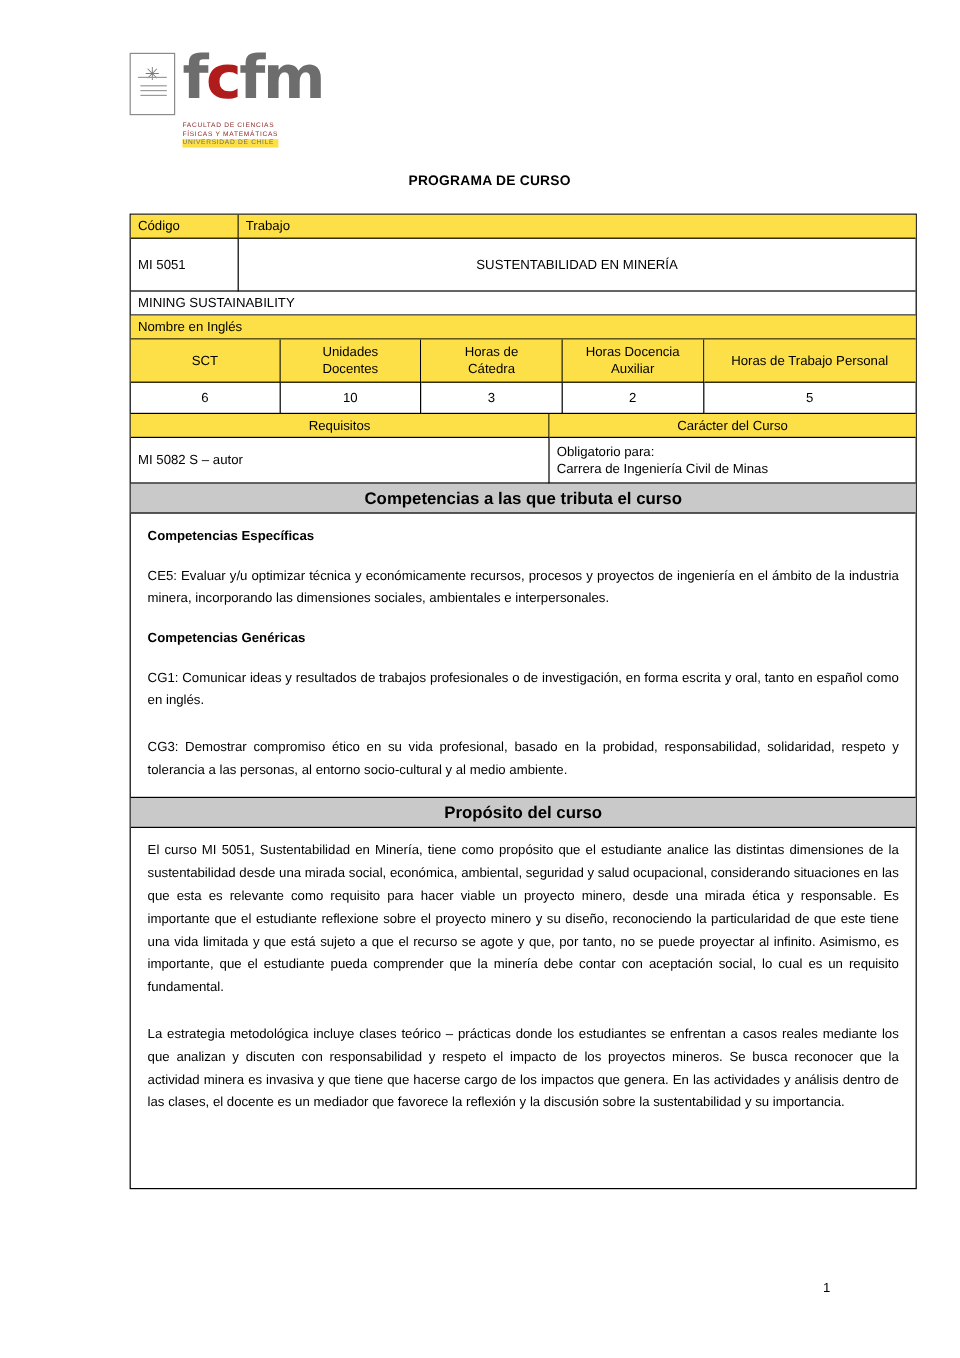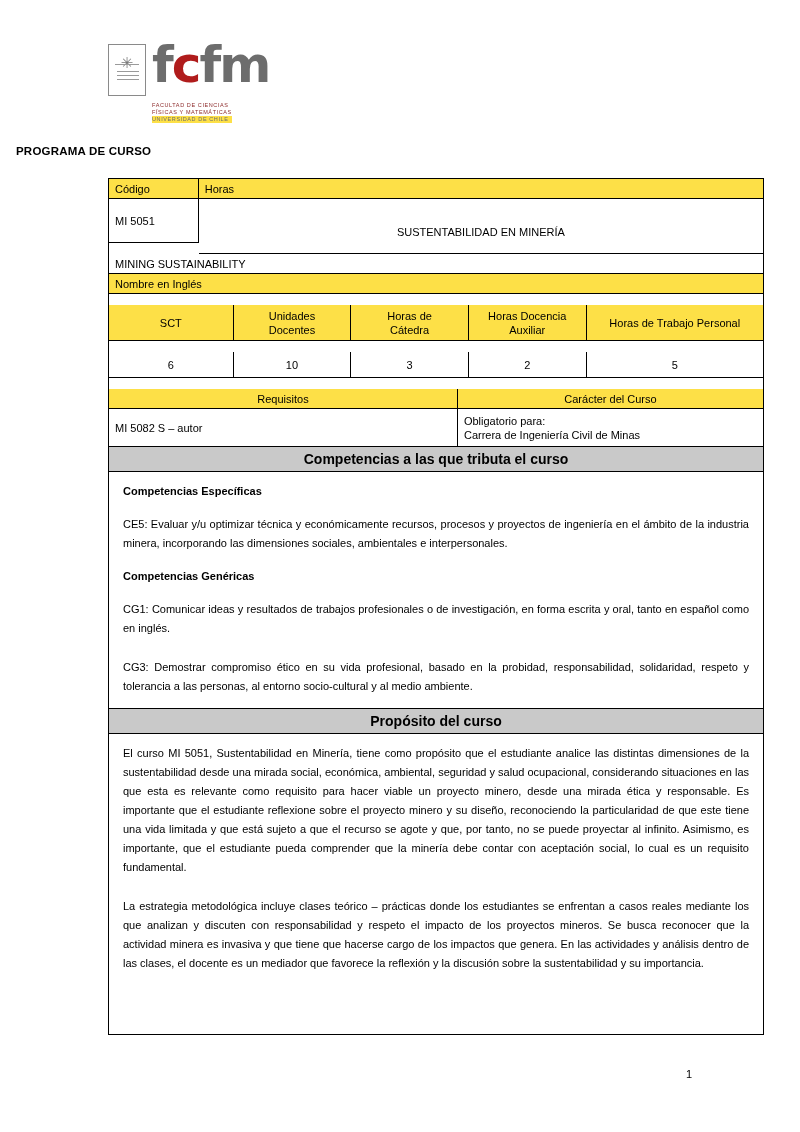--- a/index.html
+++ b/index.html
@@ -92,21 +92,21 @@
   }
   .logo-sub .gray {
     color: #6d6d6d;
   }
   
   .doc-title {
     position: absolute;
     left: 0;
     right: 0;
     top: 145px;
-    text-align: left;
+    text-align: center;
     font-size: 11.5px;
     font-weight: bold;
     letter-spacing: 0.2px;
     padding-left: 16px;
   }
   
   .sheet {
     position: absolute;
     left: 108px;
     top: 178px;
@@ -131,21 +131,20 @@
   }
   .cell:last-child {
     border-right: none;
   }
   .gray {
     background: #fde047;
   }
   .ctr {
     justify-content: center;
     text-align: center;
-    margin-top: 11px;
   }
   .twoline {
     flex-direction: column;
     justify-content: center;
     line-height: 14px;
   }
   .tall-36 { height: 36px; }
   .h-20 { height: 20px; }
   .h-26 { height: 26px; }
   .h-44 { height: 44px; }
@@ -212,21 +211,21 @@
       <div class="gray">Universidad de Chile</div>
     </div>
   </div>
 
   <div class="doc-title">PROGRAMA DE CURSO</div>
 
   <div class="sheet">
 
     <div class="row">
       <div class="cell gray w-90 h-20">Código</div>
-      <div class="cell gray w-566 h-20">Horas</div>
+      <div class="cell gray w-566 h-20">Trabajo</div>
     </div>
 
     <div class="row">
       <div class="cell w-90 h-44">MI 5051</div>
       <div class="cell ctr w-566 h-44">SUSTENTABILIDAD EN MINERÍA</div>
     </div>
 
     <div class="row">
       <div class="cell w-656 h-20">MINING  SUSTAINABILITY</div>
     </div>

